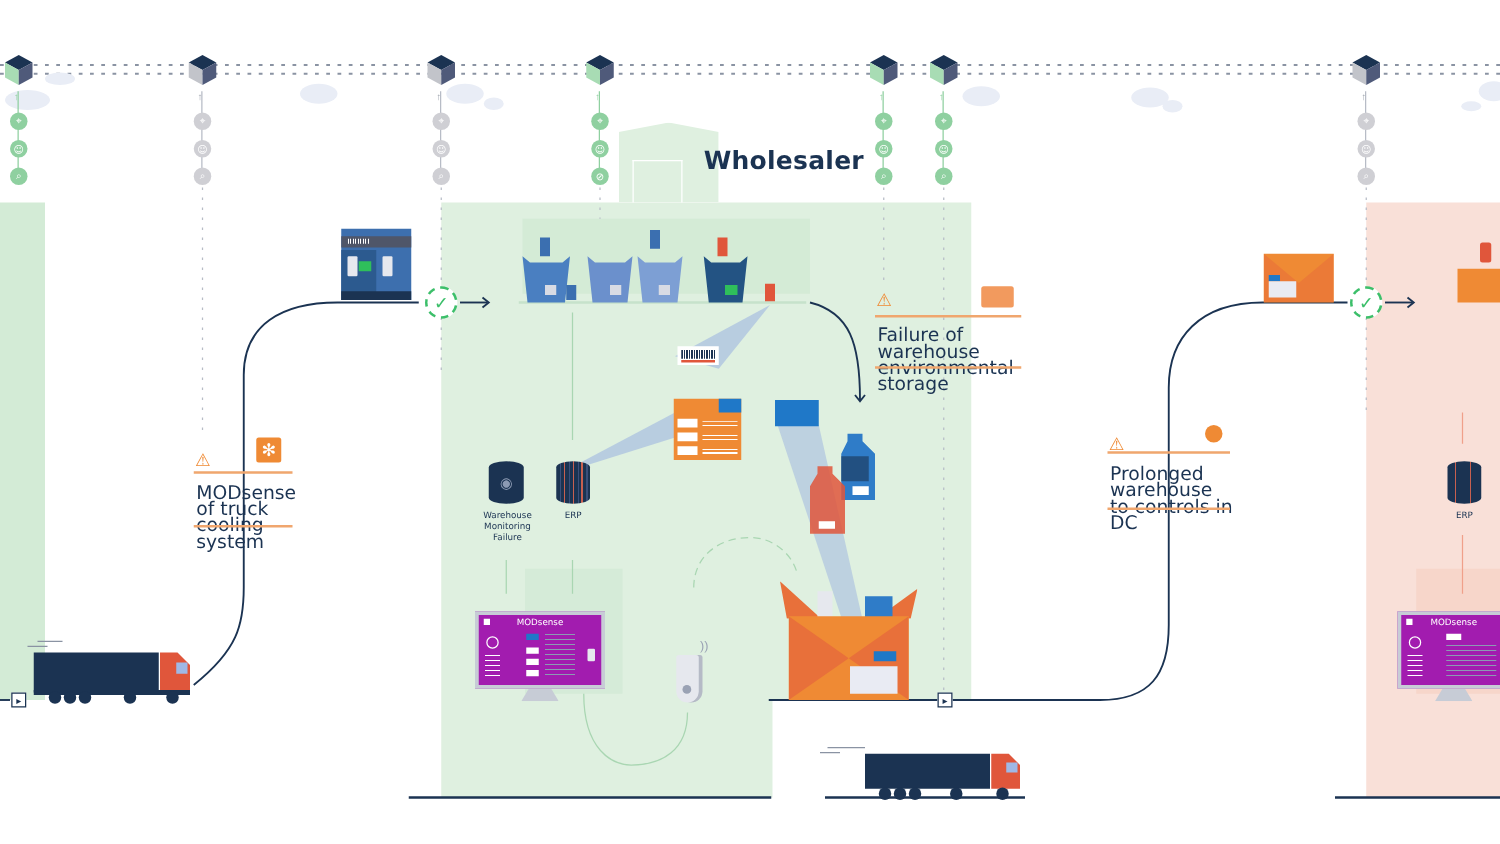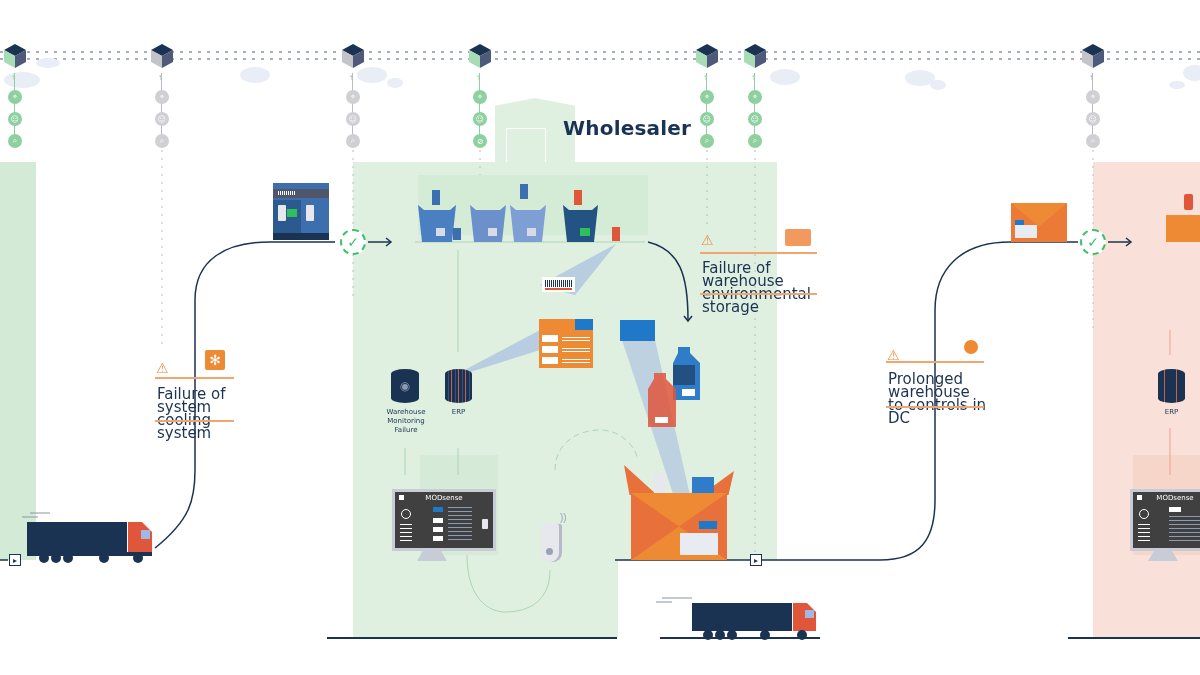--- a/index.html
+++ b/index.html
@@ -8,21 +8,21 @@
   .zone-green { background:#dff0e0; }
   .zone-green-strong { background:#cfe8d2; }
   .zone-pink { background:#f9e0d8; }
   .title { font-family:"DejaVu Sans", sans-serif; font-weight:bold; color:#1b3352; font-size:20px; letter-spacing:0.2px; }
   .risk-label { font-family:"DejaVu Sans", sans-serif; font-size:15px; line-height:13px; color:#1b3352; }
   .small-label { font-family:"DejaVu Sans", sans-serif; font-size:7px; line-height:9px; color:#1b3352; text-align:center; }
   .rule { height:2px; background:#f0a66e; }
   .node { width:14px; height:14px; border-radius:50%; display:flex; align-items:center; justify-content:center; color:#fff; font-size:8px; font-family:"DejaVu Sans", sans-serif; }
   .node.green { background:#8fd0a0; }
   .node.gray { background:#cfcfd4; }
-  .monitor-screen { background:#404040; border:3px solid #c7ccd6; box-sizing:border-box;margin-left:12px; }
+  .monitor-screen { background:#a21caf; border:3px solid #c7ccd6; box-sizing:border-box; }
   .monitor-title { color:#fff; font-size:7px; font-family:"DejaVu Sans", sans-serif; text-align:center; }
   .checkpoint { width:26px; height:26px; border-radius:50%; border:2px dashed #3cbf6a; box-sizing:border-box; display:flex; align-items:center; justify-content:center; color:#3cbf6a; font-size:14px; background:#fff; }
   .flow-arrow { width:12px; height:12px; border:1.5px solid #1b3352; box-sizing:border-box; background:#fff; display:flex; align-items:center; justify-content:center; font-size:8px; color:#1b3352; }
 </style>
 </head>
 <body>
 
 <div class="abs zone-green" style="left:0;top:162px;width:36px;height:398px;background:#d3ebd6;"></div>
 <div class="abs zone-green" style="left:353px;top:162px;width:424px;height:476px;"></div>
 <div class="abs zone-green" style="left:618px;top:560px;width:160px;height:80px;background:#fff;"></div>
@@ -334,21 +334,21 @@
 </svg>
 
 <div class="abs flow-arrow" style="left:9px;top:554px;">▸</div>
 <div class="abs flow-arrow" style="left:750px;top:554px;">▸</div>
 
 <div class="abs" style="left:155px;top:345px;width:80px;">
   <div style="position:absolute;left:1px;top:15px;color:#ef8a34;font-size:14px;">⚠</div>
   <div style="position:absolute;left:50px;top:5px;width:20px;height:20px;background:#ef8a34;border-radius:2px;color:#fff;font-size:14px;text-align:center;line-height:20px;">✻</div>
   <div class="rule" style="position:absolute;left:0;top:32px;width:79px;"></div>
   <div class="risk-label" style="position:absolute;left:2px;top:43px;width:80px;">
-    <div>Failure of system</div>
+    <div>MODsense of truck</div>
     <div>cooling system</div>
   </div>
   <div class="rule" style="position:absolute;left:0;top:75px;width:79px;"></div>
 </div>
 
 <div class="abs" style="left:700px;top:226px;width:118px;">
   <div style="position:absolute;left:1px;top:6px;color:#ef8a34;font-size:14px;">⚠</div>
   <div style="position:absolute;left:85px;top:3px;width:26px;height:17px;background:#f29a5e;border-radius:2px;"></div>
   <div class="rule" style="position:absolute;left:0;top:26px;width:117px;"></div>
   <div class="risk-label" style="position:absolute;left:2px;top:36px;width:118px;">

